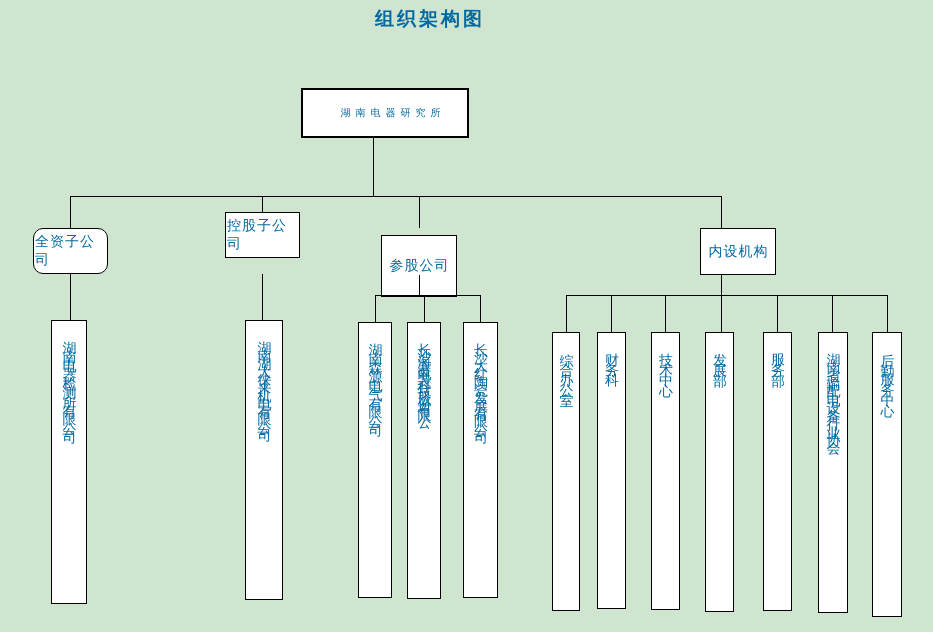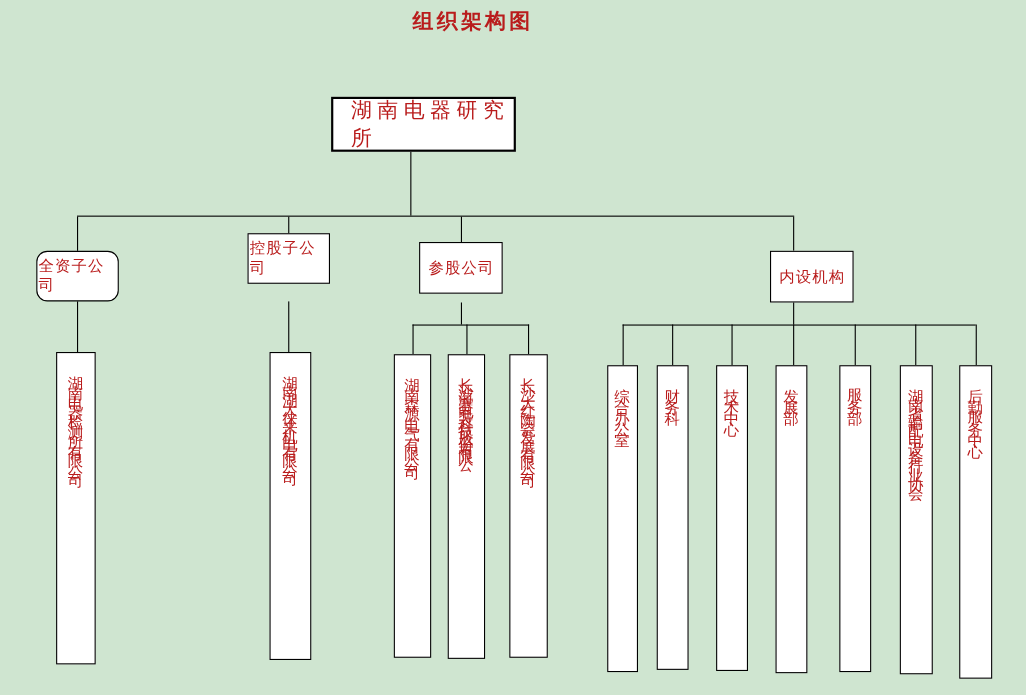--- a/index.html
+++ b/index.html
@@ -2,22 +2,22 @@
 <html><head>
 <meta charset="utf-8">
 <style>
   * { margin: 0; padding: 0; box-sizing: border-box; }
   html, body { background: #e8e8e8; }
   .canvas {
     position: relative;
     width: 933px;
     height: 632px;
     background: #cfe5d0;
-    font-family: Liberation Sans, sans-serif;
-    color: #b91c1c;
+    font-family: Liberation Mono, monospace;
+    color: #0369a1;
     overflow: hidden;
   }
   .title {
     position: absolute;
     left: 330px;
     top: 6px;
     width: 200px;
     text-align: center;
     font-size: 19px;
     font-weight: bold;
@@ -27,21 +27,21 @@
     position: absolute;
     background: #ffffff;
     border: 1px solid #000;
     display: flex;
     align-items: center;
     justify-content: center;
     font-size: 14px;
   }
   .root-node {
     border-width: 2px;
-    font-size: 19px;
+    font-size: 10px;
     letter-spacing: 5px;
     padding-left: 16px;
   }
   .branch-node {
     letter-spacing: 1px;
     padding-left: 1px;
   }
   .vnode {
     position: absolute;
     background: #ffffff;
@@ -74,21 +74,21 @@
 
   <div class="line" style="left:373px; top:138px; width:1px; height:58px;"></div>
   <div class="line" style="left:70px; top:196px; width:652px; height:1px;"></div>
   <div class="line" style="left:70px; top:197px; width:1px; height:31px;"></div>
   <div class="line" style="left:262px; top:197px; width:1px; height:31px;"></div>
   <div class="line" style="left:419px; top:197px; width:1px; height:31px;"></div>
   <div class="line" style="left:721px; top:197px; width:1px; height:31px;"></div>
 
   <div class="node branch-node" style="left:33px; top:228px; width:75px; height:46px;border-radius:10px;">全资子公司</div>
   <div class="node branch-node" style="left:225px; top:212px; width:75px; height:46px;">控股子公司</div>
-  <div class="node branch-node" style="left:381px; top:220px; width:76px; height:47px;">参股公司</div>
+  <div class="node branch-node" style="left:381px; top:235px; width:76px; height:62px;">参股公司</div>
   <div class="node branch-node" style="left:700px; top:228px; width:76px; height:47px;">内设机构</div>
 
   <div class="line" style="left:70px; top:274px; width:1px; height:46px;"></div>
   <div class="line" style="left:262px; top:274px; width:1px; height:46px;"></div>
   <div class="line" style="left:419px; top:275px; width:1px; height:20px;"></div>
   <div class="line" style="left:721px; top:275px; width:1px; height:20px;"></div>
 
   <div class="line" style="left:375px; top:295px; width:106px; height:1px;"></div>
   <div class="line" style="left:375px; top:295px; width:1px; height:27px;"></div>
   <div class="line" style="left:424px; top:295px; width:1px; height:27px;"></div>

